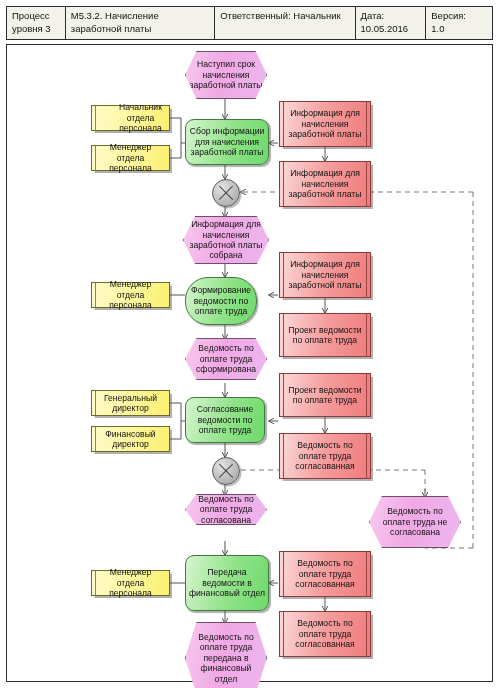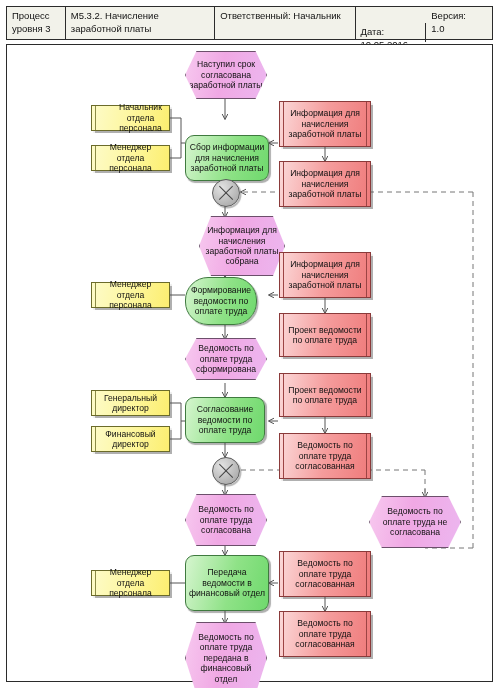--- a/index.html
+++ b/index.html
@@ -8,21 +8,21 @@
 
   
   .hdr{position:absolute;left:6px;top:6px;width:487px;height:34px;
        border:1px solid #2b2b2b;background:#f2f2ea;box-sizing:border-box;display:flex;}
   .hdr-cell{border-right:1px solid #2b2b2b;box-sizing:border-box;
             padding:3px 5px 16px 5px;font-size:9.5px;line-height:12.5px;color:#111;}
   .hdr-cell:last-child{border-right:none;}
   .c1{width:59px;}
   .c2{width:150px;}
   .c3{width:141px;}
-  .c4{width:71px;margin-top:16px;}
+  .c4{width:71px;}
   .c5{width:66px;}
 
   
   .frame{position:absolute;left:6px;top:44px;width:487px;height:638px;
          border:1px solid #2b2b2b;background:#ffffff;box-sizing:border-box;}
 
   
   .node{position:absolute;box-sizing:border-box;display:flex;align-items:center;
         justify-content:center;text-align:center;font-size:8.6px;line-height:10.4px;
         color:#111;z-index:5;}
@@ -138,44 +138,44 @@
       <g stroke="#777" stroke-width="1" fill="none" stroke-dasharray="5,4">
         <path d="M418,425 L418,448"></path>
       </g>
       <g stroke="#777" stroke-width="1" fill="none">
         <path d="M418,444 L418,452" marker-end="url(#ah)"></path>
         <path d="M418,503 L418,492"></path>
       </g>
     </svg>
 
     <div class="node event" style="left:178px;top:6px;width:82px;height:48px;">
-      <span>Наступил срок согласована заработной платы</span>
-    </div>
-
-    <div class="node event" style="left:192px;top:171px;width:86px;height:60px;align-items:center;">
+      <span>Наступил срок начисления заработной платы</span>
+    </div>
+
+    <div class="node event" style="left:176px;top:171px;width:86px;height:48px;align-items:center;">
       <span>Информация для начисления заработной платы собрана</span>
     </div>
 
     <div class="node event" style="left:178px;top:293px;width:82px;height:42px;">
       <span>Ведомость по оплате труда сформирована</span>
     </div>
 
-    <div class="node event" style="left:178px;top:449px;width:82px;height:52px;">
+    <div class="node event" style="left:178px;top:449px;width:82px;height:31px;">
       <span>Ведомость по оплате труда согласована</span>
     </div>
 
     <div class="node event" style="left:362px;top:451px;width:92px;height:52px;">
       <span>Ведомость по оплате труда не согласована</span>
     </div>
 
     <div class="node event" style="left:178px;top:577px;width:82px;height:72px;">
       <span>Ведомость по оплате труда передана в финансовый отдел</span>
     </div>
 
-    <div class="node func" style="left:178px;top:74px;width:84px;height:46px;margin-top:16px;">
+    <div class="node func" style="left:178px;top:74px;width:84px;height:46px;">
       <span>Сбор информации для начисления заработной платы</span>
     </div>
 
     <div class="node func" style="left:178px;top:232px;width:72px;height:48px;border-radius:23px;">
       <span>Формирование ведомости по оплате труда</span>
     </div>
 
     <div class="node func" style="left:178px;top:352px;width:80px;height:46px;align-items:center;">
       <span>Согласование ведомости по оплате труда</span>
     </div>

